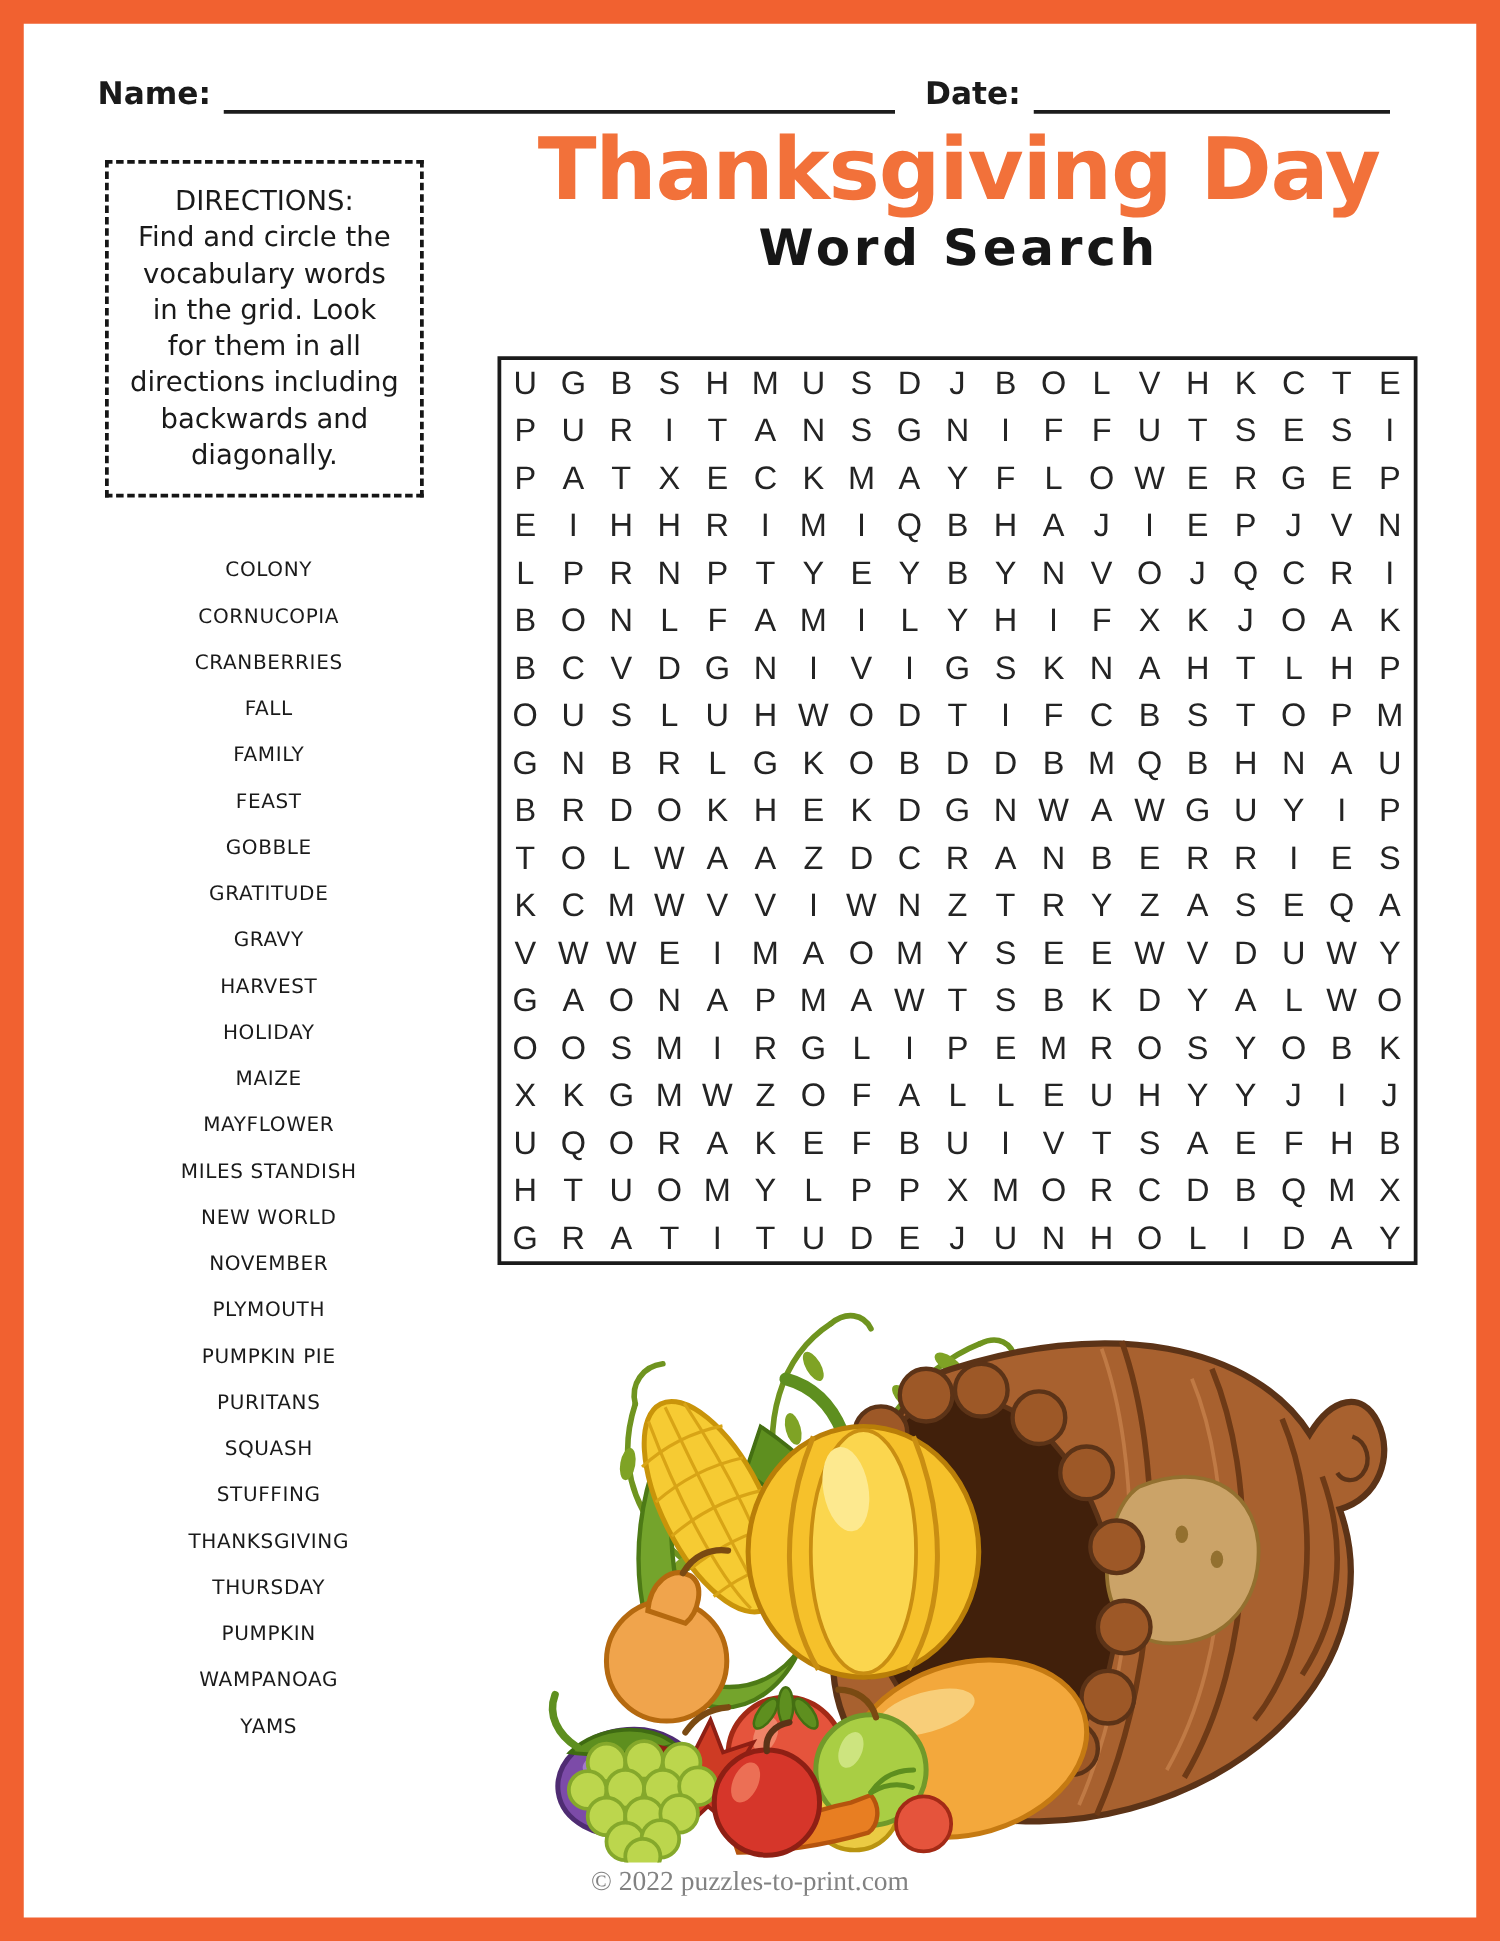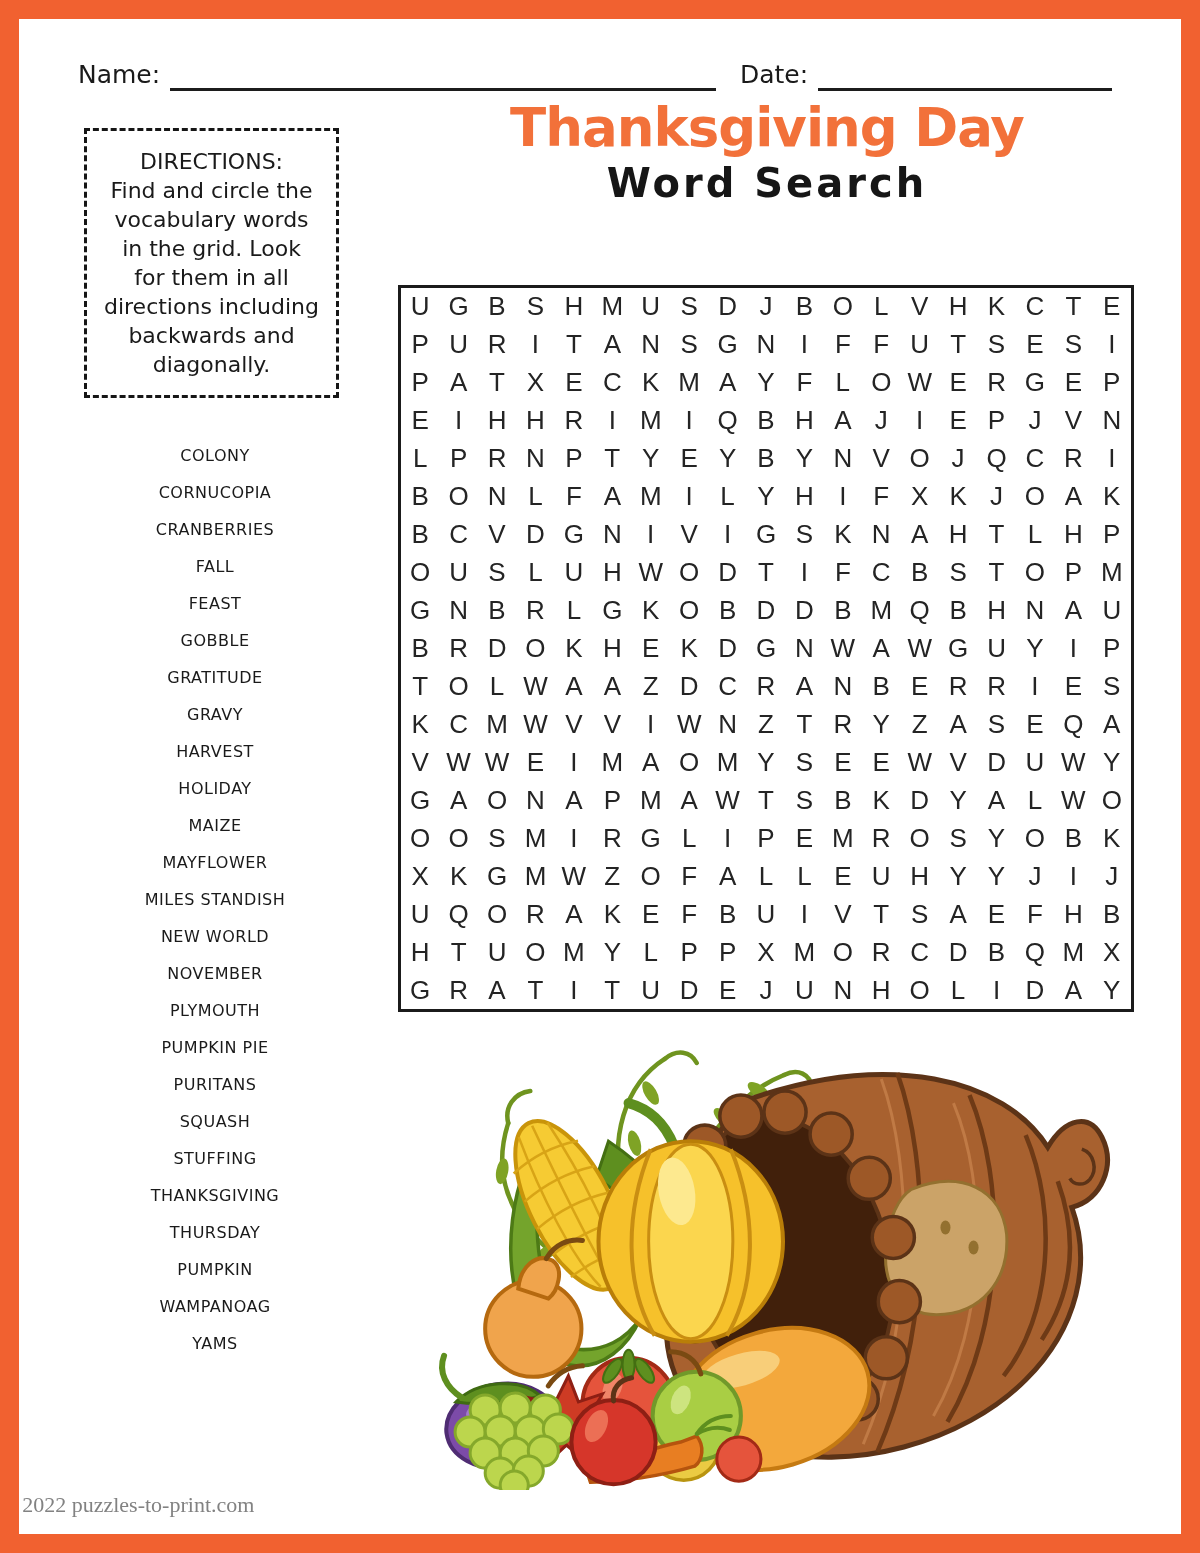--- a/index.html
+++ b/index.html
@@ -1,29 +1,29 @@
 <!DOCTYPE html>
 <html><head>
 <meta charset="utf-8">
 <style>
   html,body{margin:0;padding:0;background:#e8e8e8;}
   .page{position:relative;width:1200px;height:1553px;margin:0 auto;background:#ffffff;overflow:hidden;
         font-family:"DejaVu Sans",sans-serif;color:#1a1a1a;}
   .frame{position:absolute;inset:0;border:19px solid #F16130;pointer-events:none;z-index:50;}
 
   
-  .write-row{position:absolute;display:flex;align-items:flex-end;font-size:25px;font-weight:400;}
+  .write-row{position:absolute;display:flex;align-items:flex-end;font-size:25px;font-weight:700;}
   .write-row .lbl{white-space:nowrap;padding-bottom:2px;}
   .write-line{flex:1;border-bottom:3px solid #1c1c1c;margin-left:10px;height:30px;}
   #name-row{left:78px;top:58px;width:638px;}
   #date-row{left:740px;top:58px;width:372px;}
 
   
   .title-block{position:absolute;left:392px;top:100px;width:750px;text-align:center;}
-  .title{font-size:53px;font-weight:bold;letter-spacing:-1px;color:#F2713A;line-height:1.05;}
+  .title{font-size:69px;font-weight:bold;letter-spacing:-1px;color:#F2713A;line-height:1.05;}
   .subtitle{font-size:40px;font-weight:600;letter-spacing:3px;color:#161616;margin-top:4px;}
 
   
   .directions{position:absolute;left:84px;top:128px;width:255px;box-sizing:border-box;
               border:3px dashed #161616;padding:16px 8px;text-align:center;
               font-size:22px;line-height:29px;}
   .directions .body{white-space:pre-line;}
 
   
   .word-list{position:absolute;left:55px;top:437px;width:320px;text-align:center;
@@ -33,21 +33,21 @@
   .ws-grid{position:absolute;left:398px;top:285px;width:736px;height:727px;box-sizing:border-box;
            border:3px solid #1b1b1b;display:grid;
            grid-template-columns:repeat(19,1fr);grid-auto-rows:1fr;
            font-family:"Liberation Sans","DejaVu Sans",sans-serif;font-size:26px;color:#242424;}
   .ws-grid .cell{display:flex;align-items:center;justify-content:center;}
 
   
   .illus{position:absolute;left:428px;top:1022px;width:707px;height:468px;}
 
   
-  .footer{position:absolute;left:0;top:1492px;width:100%;text-align:left;
+  .footer{position:absolute;left:0;top:1492px;width:100%;text-align:center;
           font-family:"Liberation Serif","DejaVu Serif",serif;font-size:22px;color:#828282;}
 </style>
 </head>
 <body>
 
 <div class="page">
   <div class="frame" style="border-color: rgb(241, 97, 48);"></div>
 
   <div class="write-row" id="name-row">
     <span class="lbl">Name:</span>
@@ -72,20 +72,21 @@
 directions including
 backwards and
 diagonally.</div>
   </div>
 
   <div class="word-list">
       <div>COLONY</div>
       <div>CORNUCOPIA</div>
       <div>CRANBERRIES</div>
       <div>FALL</div>
+      <div>FAMILY</div>
       <div>FEAST</div>
       <div>GOBBLE</div>
       <div>GRATITUDE</div>
       <div>GRAVY</div>
       <div>HARVEST</div>
       <div>HOLIDAY</div>
       <div>MAIZE</div>
       <div>MAYFLOWER</div>
       <div>MILES STANDISH</div>
       <div>NEW WORLD</div>

